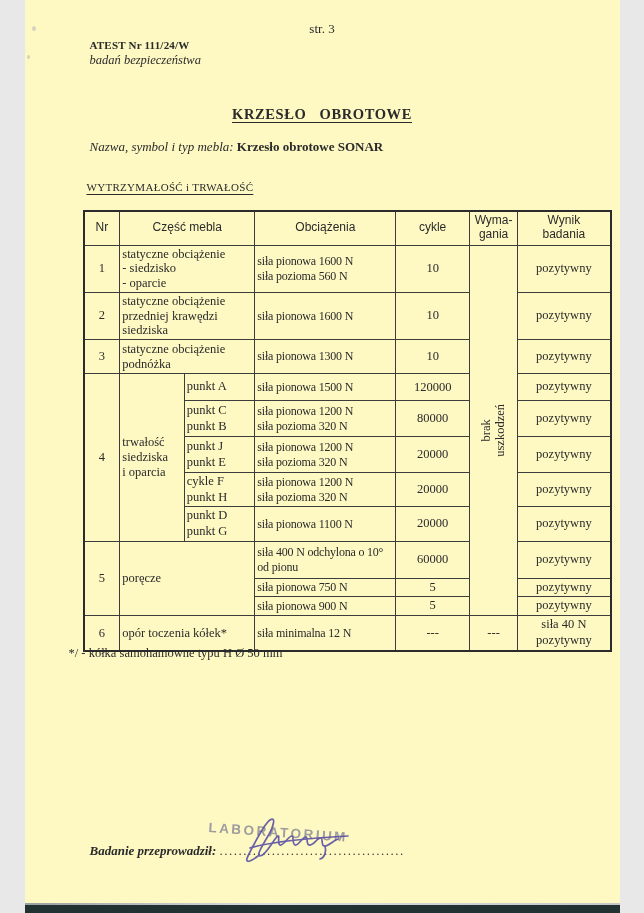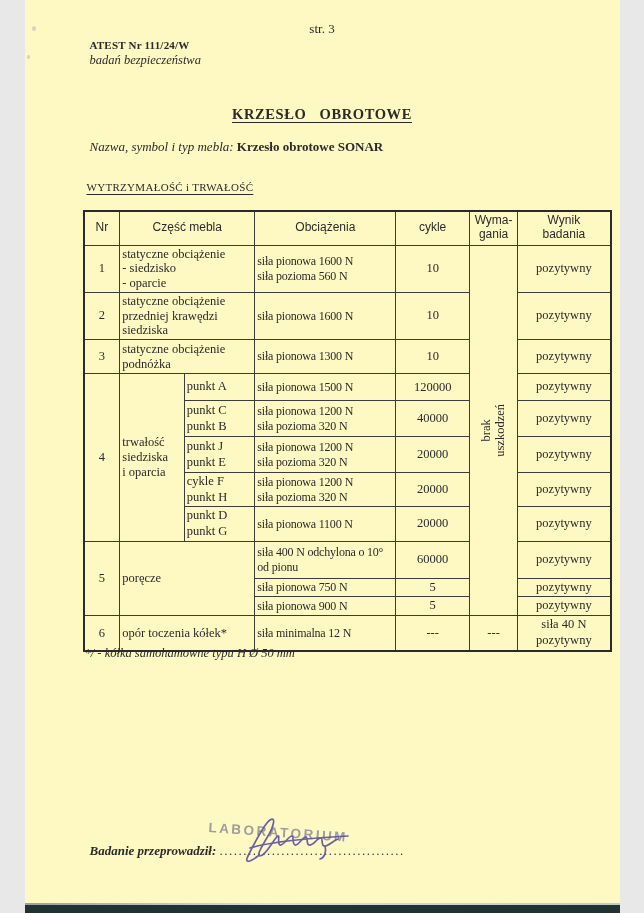--- a/index.html
+++ b/index.html
@@ -61,21 +61,21 @@
   td.c-cycles { text-align:center; }
   td.c-req { text-align:center; }
   td.c-result { text-align:center; line-height:1.25; }
   .rot-wrap { display:flex; align-items:center; justify-content:center; height:100%; }
   .rot {
     transform:rotate(-90deg);
     text-align:center; line-height:1.15; font-size:12.5px; white-space:nowrap;
   }
   .thick-top td { border-top-width:2px; }
 
-  .footnote { position:absolute; top:646px; left:60px; font-size:12.5px;font-style:italic; }
+  .footnote { position:absolute; top:646px; left:44px; font-size:12.5px; }
 
   .sign-block { position:absolute; top:843px; left:65px; font-size:13px; }
   .sign-label { font-weight:bold; font-style:italic; }
   .sign-dots { letter-spacing:1.5px; color:#3a3a3a; }
   .stamp {
     position:absolute; top:820px; left:184px;
     font-family:"Liberation Sans", sans-serif;
     font-size:13.5px; letter-spacing:2.5px;
     color:#8e8d97; transform:rotate(4deg); transform-origin:left top;
     font-weight:bold; opacity:.85;
@@ -204,21 +204,21 @@
     </tr>
     <tr style="height:36px">
       <td class="c-point">
         <div>punkt C</div>
         <div>punkt B</div>
       </td>
       <td class="c-load">
         <div>siła pionowa 1200 N</div>
         <div>siła pozioma 320 N</div>
       </td>
-      <td class="c-cycles">40000</td>
+      <td class="c-cycles">80000</td>
       <td class="c-result">pozytywny</td>
     </tr>
     <tr style="height:36px">
       <td class="c-point">
         <div>punkt J</div>
         <div>punkt E</div>
       </td>
       <td class="c-load">
         <div>siła pionowa 1200 N</div>
         <div>siła pozioma 320 N</div>

